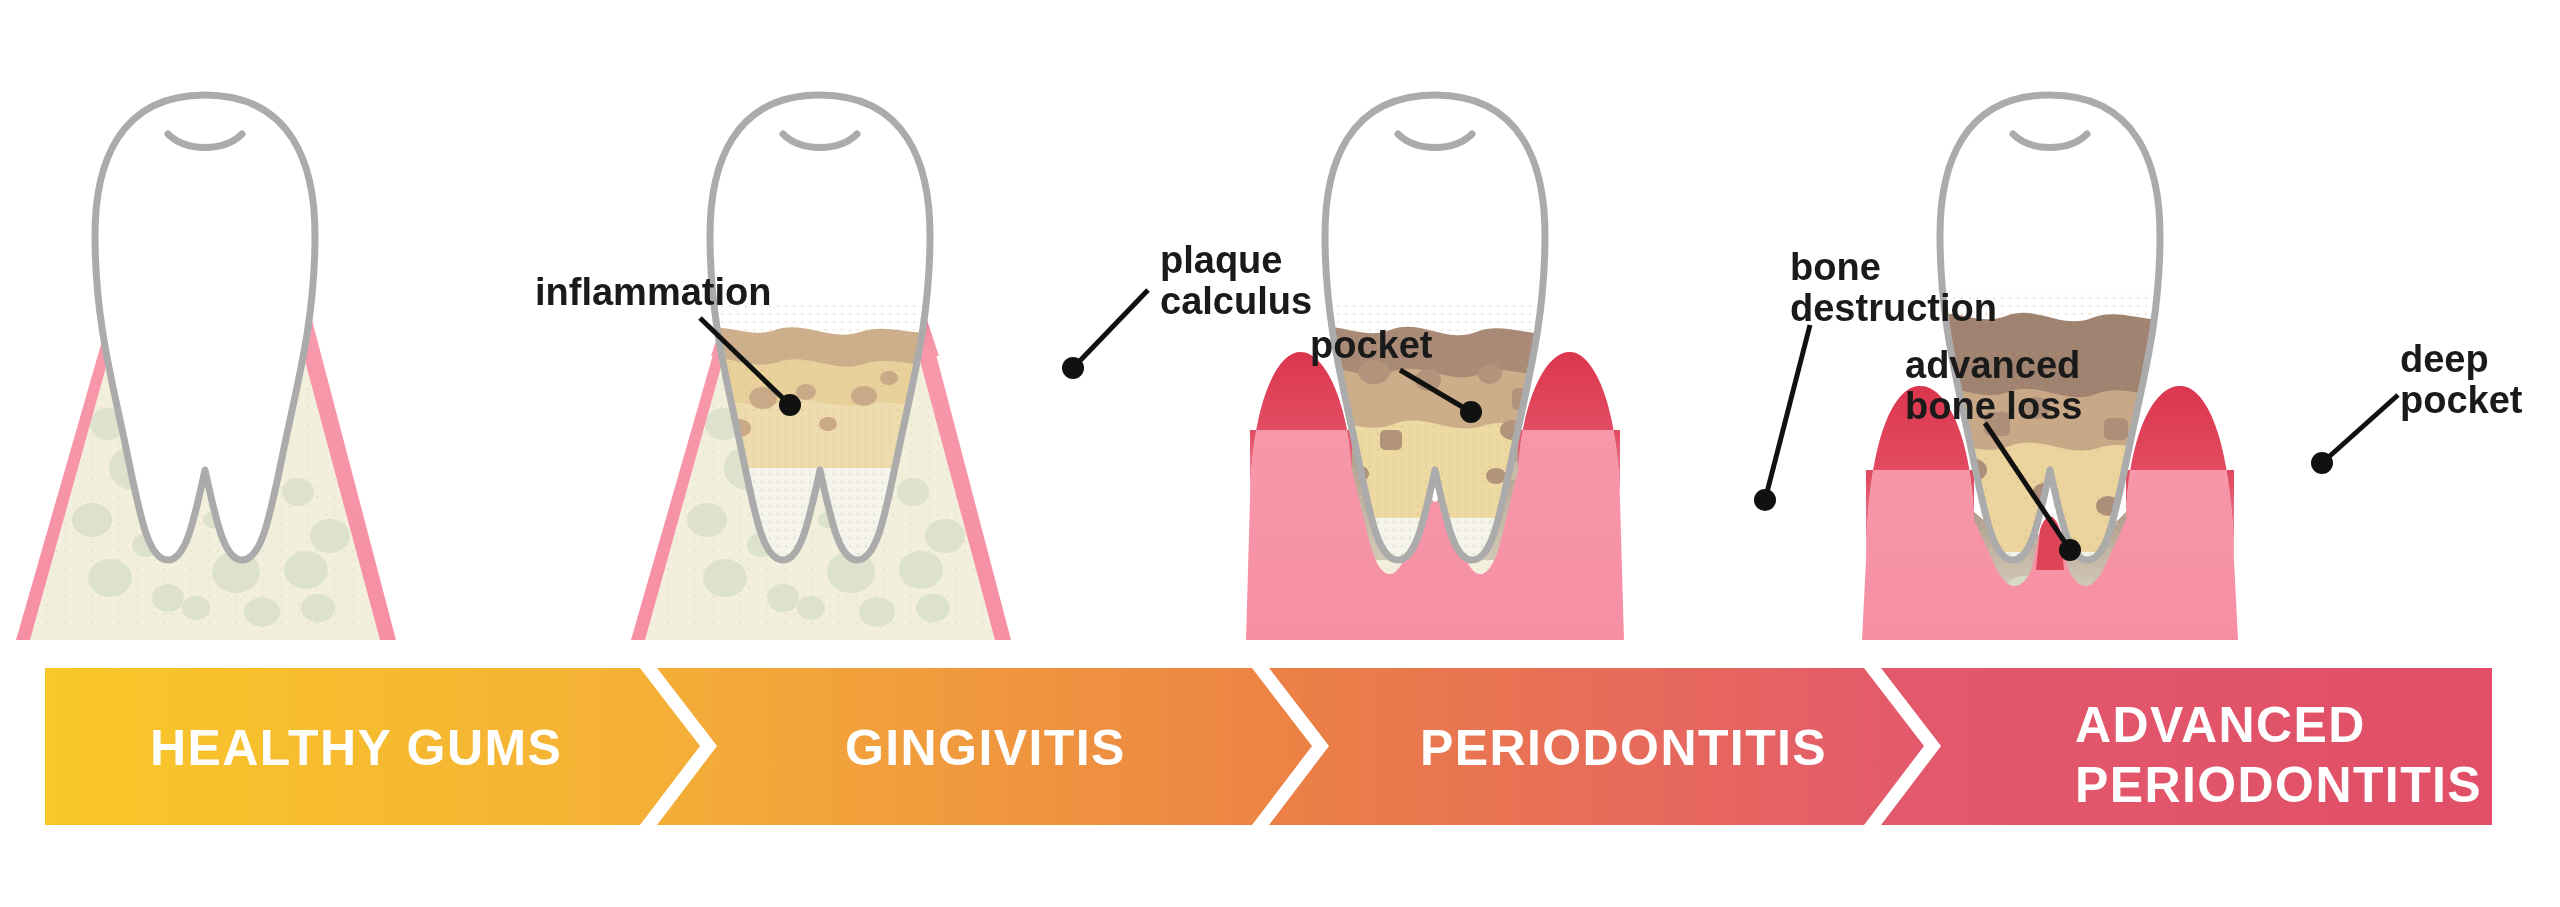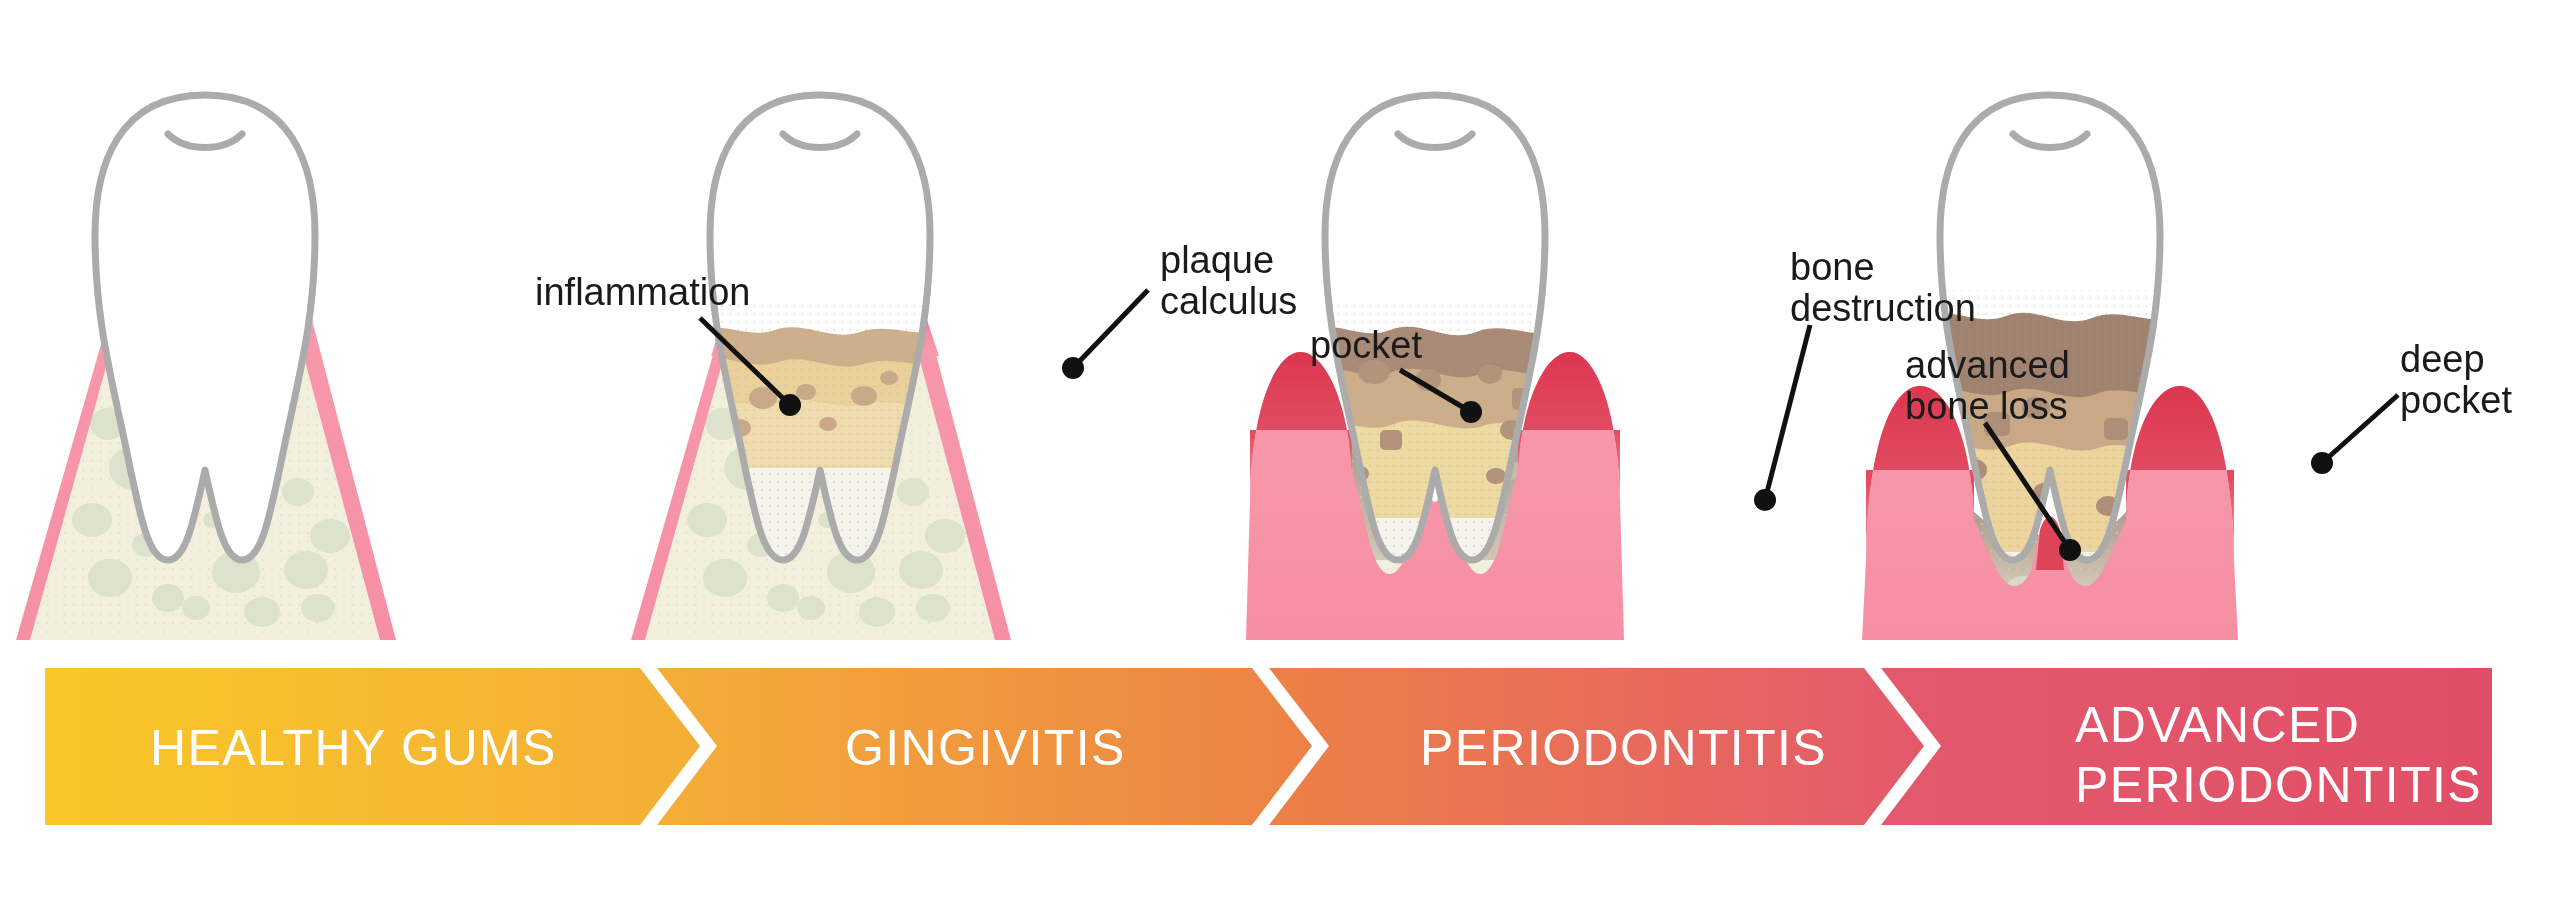--- a/index.html
+++ b/index.html
@@ -13,20 +13,21 @@
     height: 907px;
     font-family: "Liberation Sans", sans-serif;
     overflow: hidden;
     position: relative;
   }
   #infographic {
     position: relative;
     width: 2560px;
     height: 907px;
     background: #ffffff;
+    font-weight: bold;
   }
   #stage-svg {
     position: absolute;
     left: 0;
     top: 0;
     width: 2560px;
     height: 907px;
     display: block;
   }
   .callout-label {

